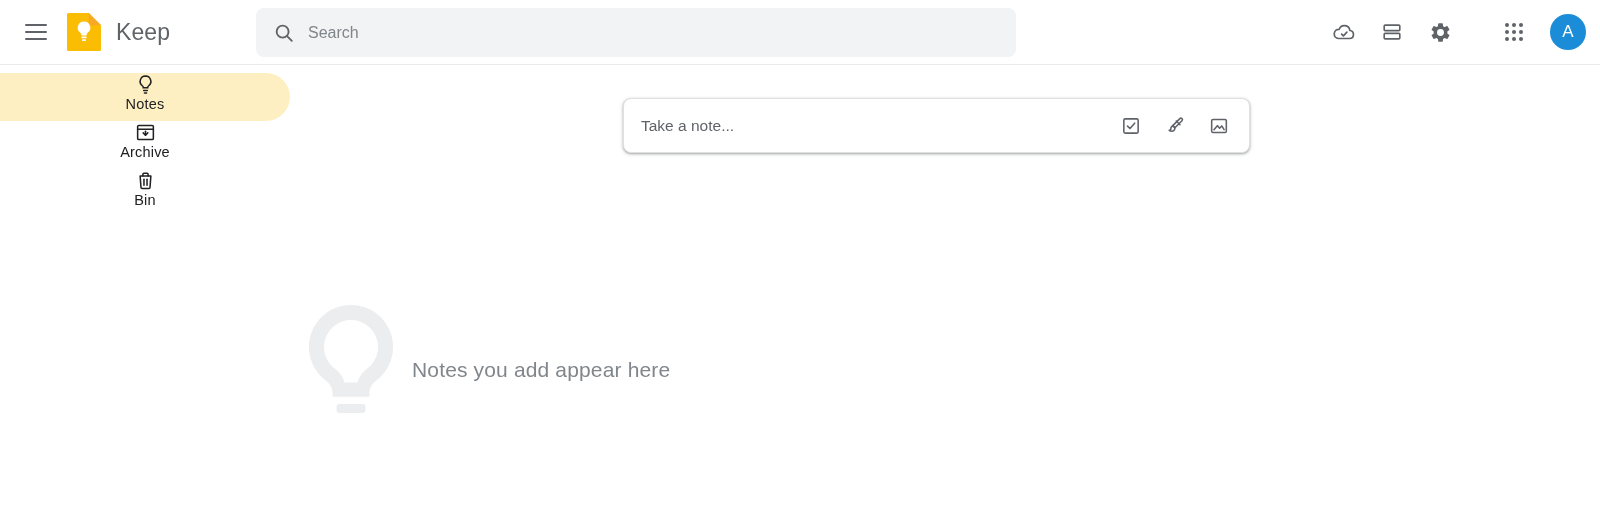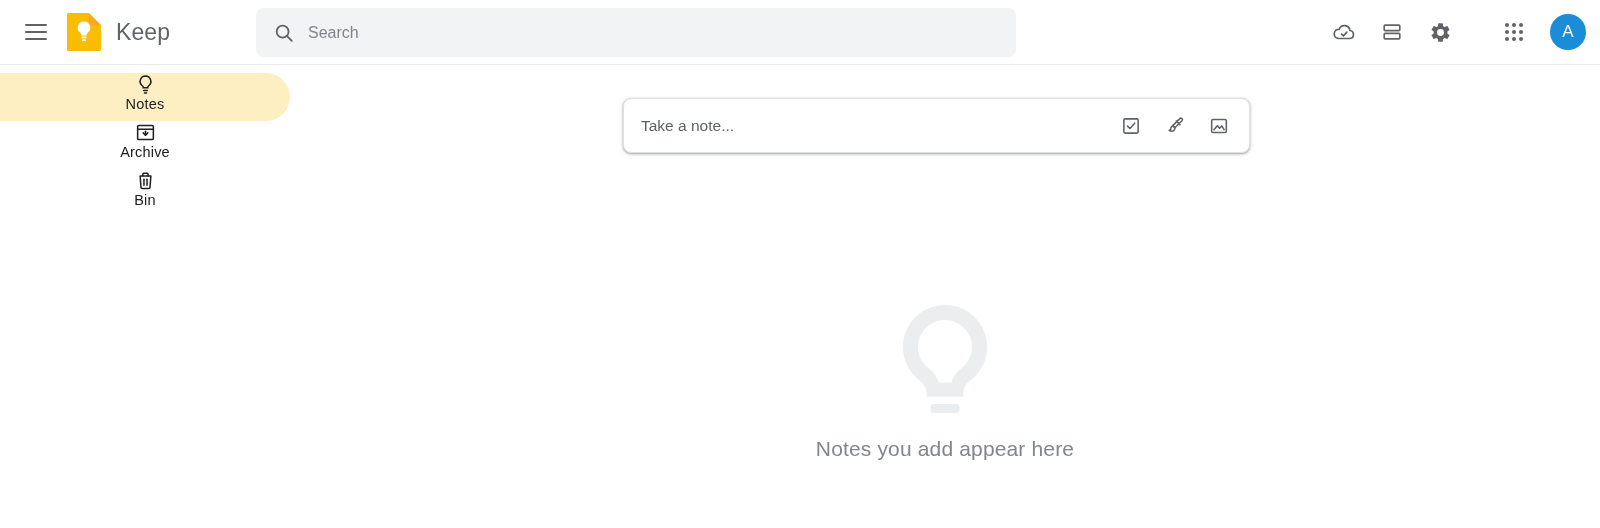--- a/index.html
+++ b/index.html
@@ -275,21 +275,21 @@
     background: transparent;
   }
 
   
   .empty-state {
     position: absolute;
     left: 0;
     top: 238px;
     width: 1310px;
     display: flex;
-    flex-direction: column;
+    flex-direction: row;
     align-items: center;
     pointer-events: none;
   }
 
   .empty-bulb { display: block; }
 
   .empty-text {
     margin-top: 22px;
     font-size: 21px;
     color: #80868b;

